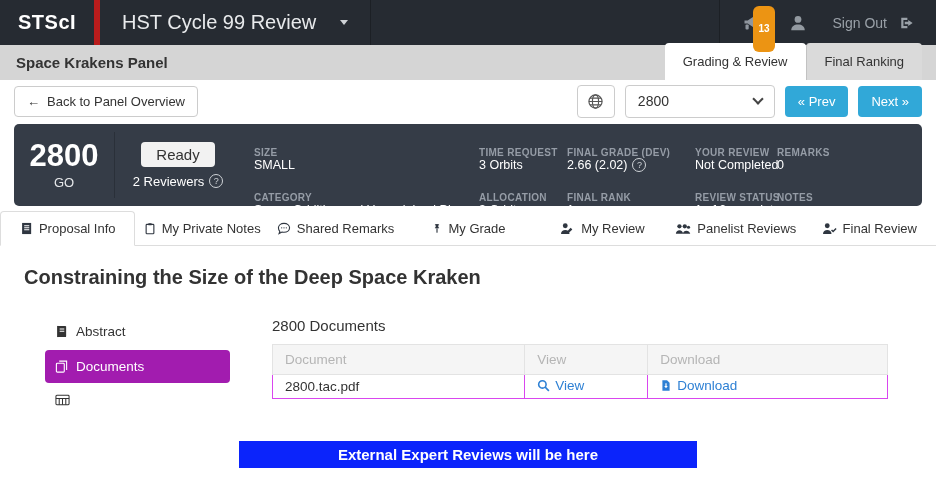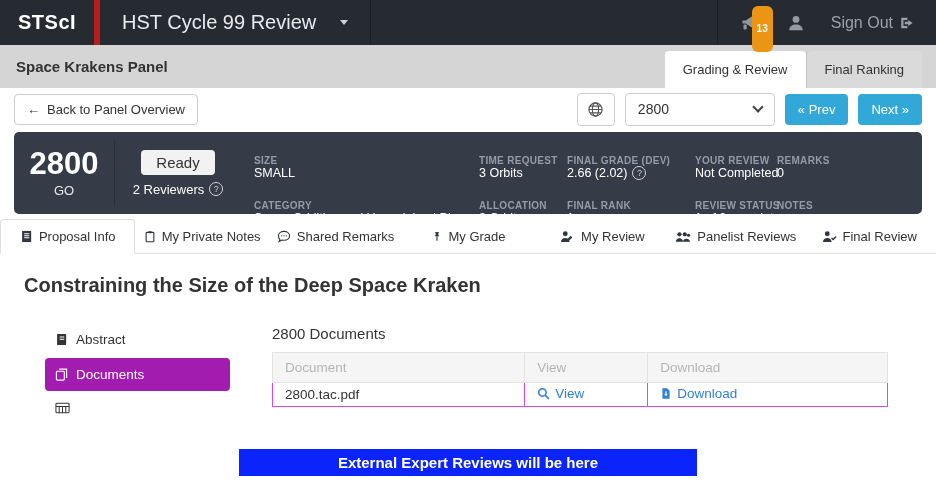--- a/index.html
+++ b/index.html
@@ -16,24 +16,24 @@
               height: 100%; display: flex; align-items: center; border-right: 6px solid #b91c1c; }
   .nav-title { padding: 0 22px; height: 100%; display: flex; align-items: center; gap: 24px;
                font-size: 20px; color: #e8eaec; border-right: 1px solid #1c2025; cursor: pointer; }
   .caret-down { width: 0; height: 0; border-left: 4px solid transparent;
                 border-right: 4px solid transparent; border-top: 5px solid #cfd3d7; }
   .nav-right { margin-left: auto; height: 100%; display: flex; align-items: center;
                gap: 26px; padding: 0 22px; border-left: 1px solid #1c2025; }
   .icon-btn { position: relative; color: #8f969e; cursor: pointer; }
   .badge { position: absolute; top: -8px; right: -12px; background: #ec9413; color: #fff;
            font-size: 10px; font-weight: bold; border-radius: 6px; padding: 18px 5px; line-height: 1; }
-  .signout { display: flex; align-items: center; gap: 6px; color: #9aa1a8; font-size: 16px; cursor: pointer; }
-
-  
-  .panel-bar { height: 43px; background: #d5d5d5; display: flex; align-items: center; }
+  .signout { display: flex; align-items: center; gap: 12px; color: #9aa1a8; font-size: 14px; cursor: pointer; }
+
+  
+  .panel-bar { height: 35px; background: #d5d5d5; display: flex; align-items: center; }
   .panel-title { font-size: 15px; font-weight: bold; color: #333; padding-left: 16px; }
   .panel-tabs { margin-left: auto; margin-right: 14px; display: flex; align-self: flex-end; }
   .panel-tab { height: 37px; display: flex; align-items: center; padding: 0 18px; font-size: 13px;
                color: #333; cursor: pointer; border-radius: 4px 4px 0 0; }
   .panel-tab.active { background: #fff; }
   .panel-tab.inactive { background: #dadada; border-left: 1px solid #c2c2c2; }
 
   
   .toolbar { height: 42px; display: flex; align-items: center; padding: 0 14px; }
   .btn-outline { display: flex; align-items: center; gap: 7px; border: 1px solid #ccc; background: #fff;
@@ -61,21 +61,21 @@
   .reviewers { margin-top: 7px; font-size: 13px; display: flex; align-items: center;
                justify-content: center; gap: 5px; }
   .help-circle { display: inline-flex; align-items: center; justify-content: center; width: 14px; height: 14px;
                  border: 1px solid #cfd3d7; border-radius: 50%; font-size: 9px; color: #cfd3d7; cursor: pointer; }
   .sum-grid { flex: 1; display: grid; grid-template-columns: 225px 88px 128px 82px 1fr;
               grid-auto-rows: auto; row-gap: 20px; padding: 0 12px 0 13px; margin-top: 33px; }
   .cell .lbl { font-size: 10px; font-weight: bold; color: #959ca6; letter-spacing: .3px; white-space: nowrap; }
   .cell .val { font-size: 12.5px; color: #fff; white-space: nowrap; display: flex; align-items: center; gap: 5px; }
 
   
-  .tabs { display: flex; margin-top: 5px; }
+  .tabs { display: flex; margin-top: 5px; justify-content: flex-end; }
   .tab { flex: 1; display: flex; align-items: center; justify-content: center; gap: 6px;
          padding: 9px 0; font-size: 13px; color: #333; border-bottom: 1px solid #ddd; cursor: pointer; }
   .tab.active { border: 1px solid #ddd; border-bottom: 1px solid #fff; border-radius: 4px 4px 0 0; }
   .tab .ticon { color: #2f3640; }
 
   
   .proposal-title { font-size: 20px; font-weight: bold; color: #333; margin: 20px 0 26px 24px; }
   .content-row { display: flex; padding-left: 45px; }
   .side-nav { width: 185px; flex: none; text-align: right; }
   .side-item { display: flex; align-items: center; gap: 8px; padding: 9px 10px; font-size: 13.5px;

